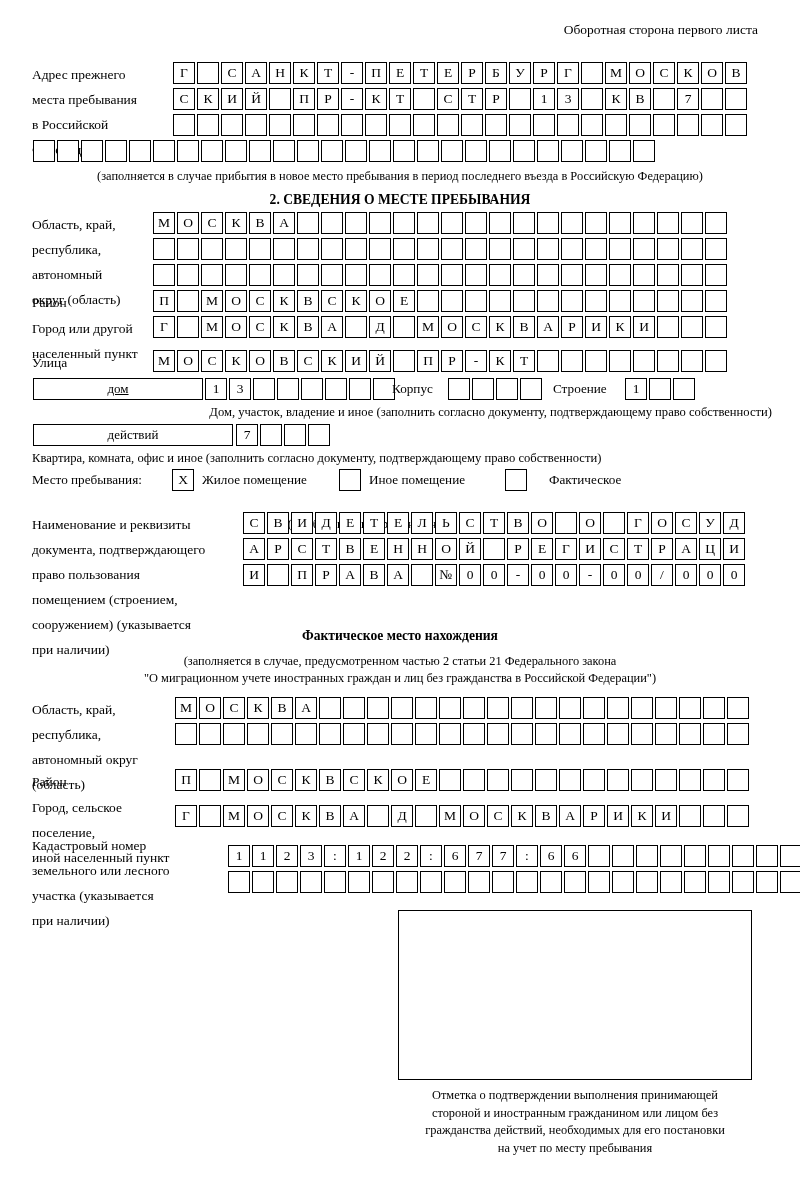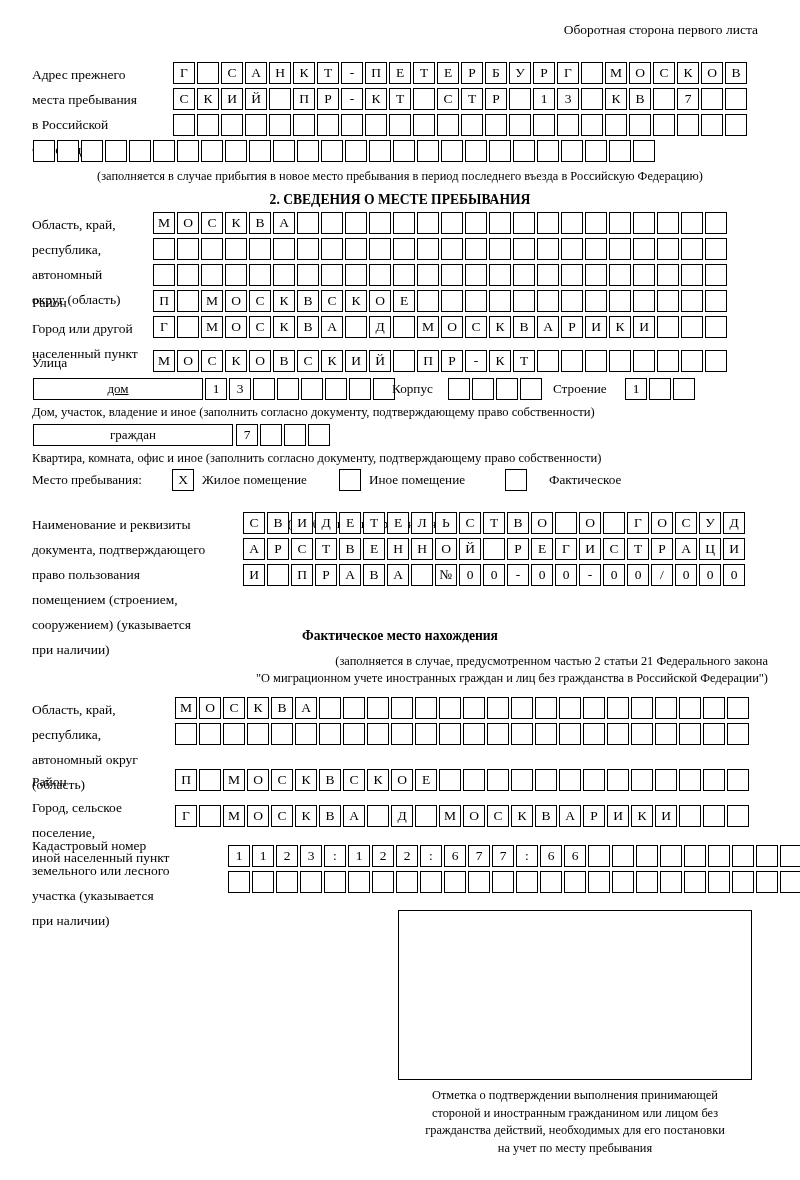--- a/index.html
+++ b/index.html
@@ -30,21 +30,21 @@
   }
 
   .lbl {
     font-size: 13.5px;
     line-height: 25px;
     white-space: pre-line;
   }
   .lbl-sm { font-size: 12.6px; line-height: 18px; }
 
   .center-note {
-    text-align: right;
+    text-align: center;
     font-size: 12.4px;
     line-height: 17px;
   }
   .section-title {
     text-align: center;
     font-weight: bold;
     font-size: 13.6px;
   }
   .bold-center {
     text-align: center;
@@ -412,23 +412,23 @@
       <div class="cell blank"></div>
       <div class="cell blank"></div>
     </div>
   <div class="abs inline-lbl" style="left:553px; top:378px;">Строение</div>
   <div class="row" id="s2-stroenie" style="left:625px; top:378px;">
       <div class="cell">1</div>
       <div class="cell blank"></div>
       <div class="cell blank"></div>
     </div>
 
-  <div class="abs lbl-sm" style="left:32px; top:403px; width:740px;">Дом, участок, владение и иное (заполнить согласно документу, подтверждающему право собственности)</div>
-
-  <div class="abs wbox" style="left:33px; top:424px; width:200px;">граждан</div>
+  <div class="abs lbl-sm" style="left:32px; top:403px; width:740px;text-align:right;">Дом, участок, владение и иное (заполнить согласно документу, подтверждающему право собственности)</div>
+
+  <div class="abs wbox" style="left:33px; top:424px; width:200px;">действий</div>
   <div class="row" id="s2-flat" style="left:236px; top:424px;">
       <div class="cell">7</div>
       <div class="cell blank"></div>
       <div class="cell blank"></div>
       <div class="cell blank"></div>
     </div>
   <div class="abs lbl-sm" style="left:32px; top:449px; width:740px;">Квартира, комната, офис и иное (заполнить согласно документу, подтверждающему право собственности)</div>
 
   <div class="abs inline-lbl" style="left:32px; top:469px;">Место пребывания:</div>
   <div class="abs chk" style="left:172px; top:469px;">X</div>

